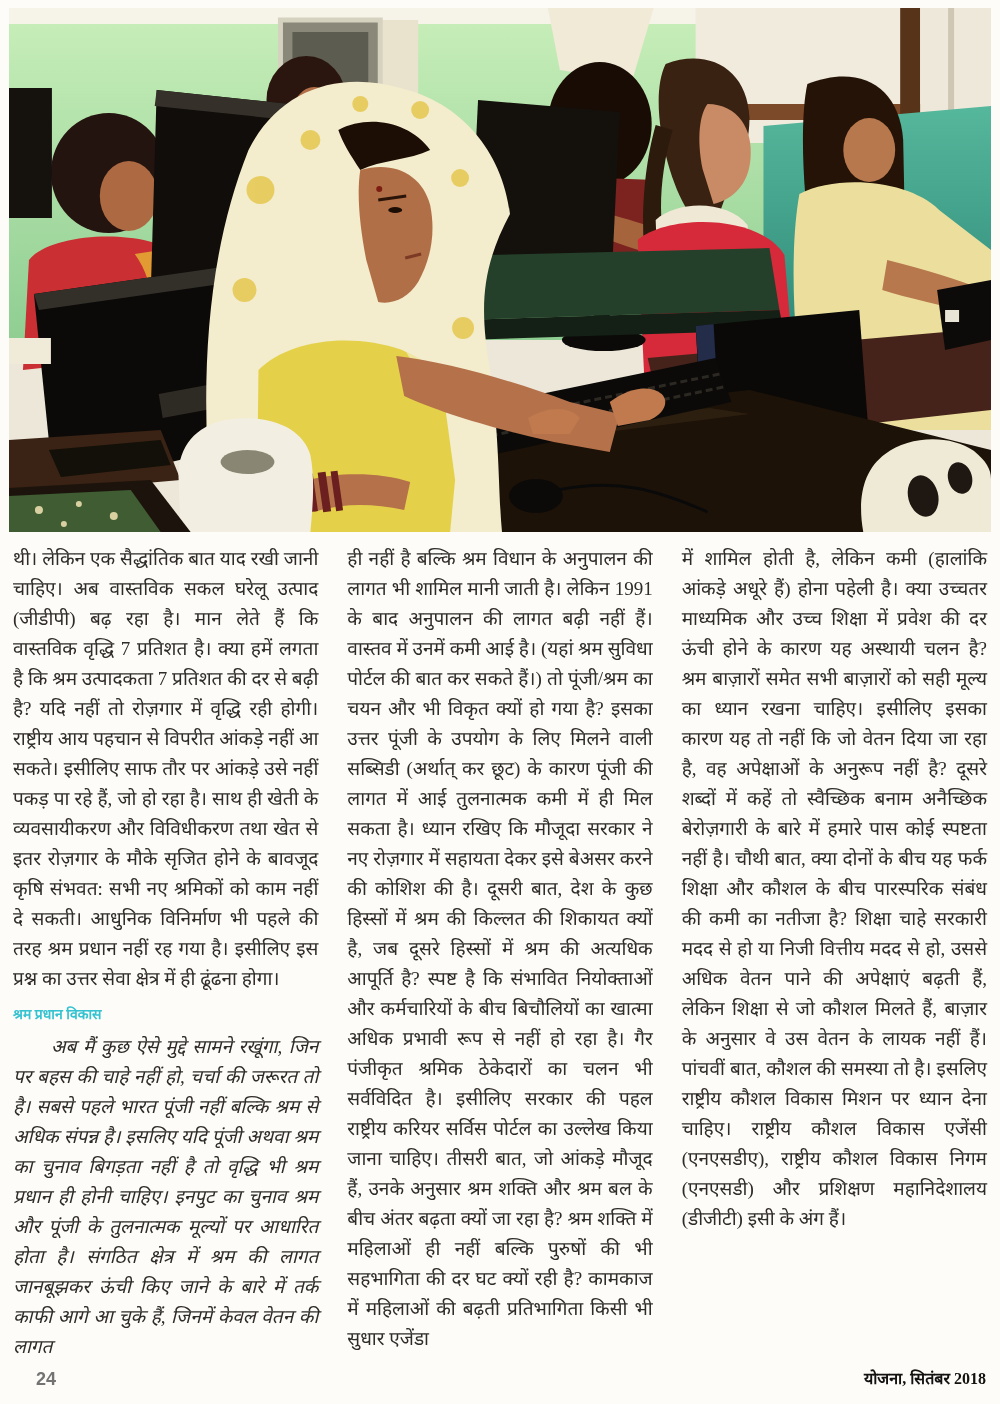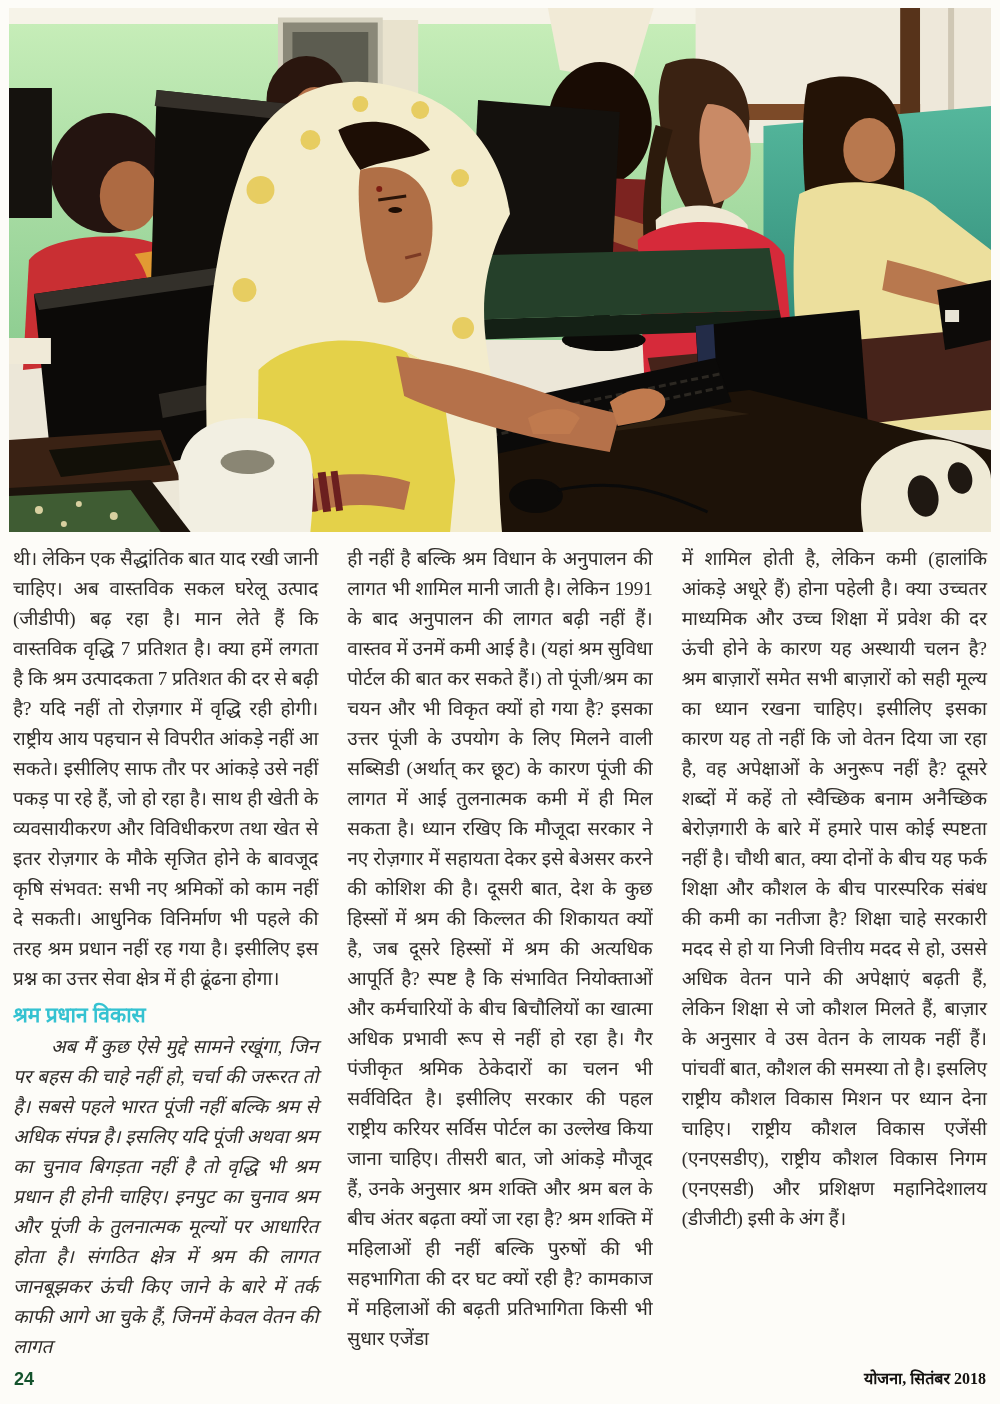--- a/index.html
+++ b/index.html
@@ -18,30 +18,30 @@
     position:absolute;top:544px;left:0;right:0;height:812px;
     display:flex;gap:29px;padding:0 13px;box-sizing:border-box;
   }
   .col{flex:1 1 0;min-width:0;}
   .para{
     margin:0;font-size:19px;line-height:30px;text-align:justify;
     text-justify:inter-word;
   }
   .para.indent{text-indent:38px;font-style:italic;}
   .sec-heading{
-    margin:7px 0 3px 0;font-size:21px;line-height:28px;font-weight:bold;
+    margin:7px 0 3px 0;font-size:14px;line-height:28px;font-weight:bold;
     color:#35c2d1;
   }
   .endmark{
     float:right;text-indent:0;font-size:17px;line-height:30px;color:#1c1a18;
   }
   .footer-page-num{
-    position:absolute;left:14px;bottom:14px;
+    position:absolute;left:36px;bottom:14px;
     font-family:"Liberation Sans","DejaVu Sans",sans-serif;
-    font-size:18px;font-weight:bold;color:#14532d;
+    font-size:18px;font-weight:bold;color:#737373;
   }
   .footer-journal{
     position:absolute;right:14px;bottom:15px;
     font-size:16px;font-weight:bold;color:#141210;
   }
 </style>
 </head>
 <body>
 
 <div class="page">

